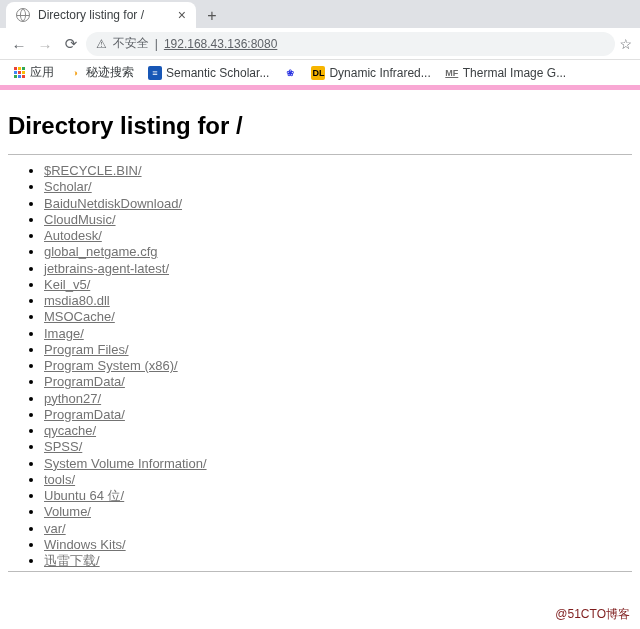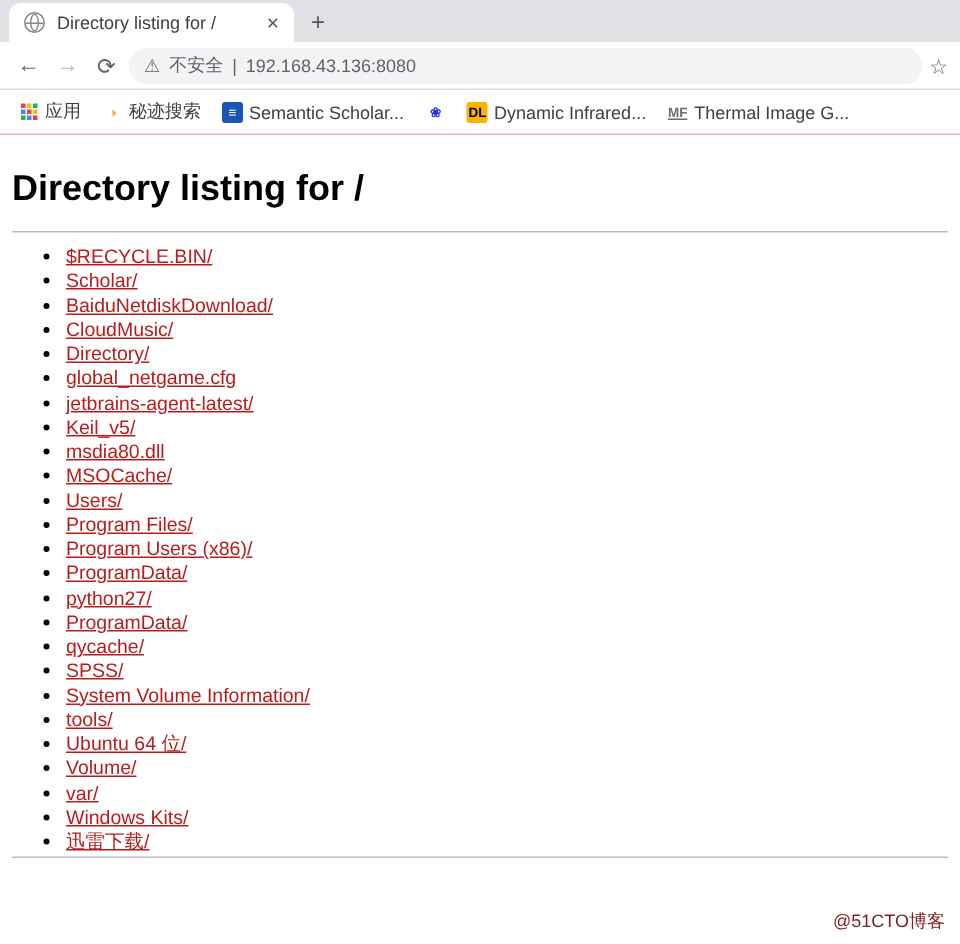--- a/index.html
+++ b/index.html
@@ -13,45 +13,45 @@
   .tab .globe::after { content:""; position:absolute; left:0; right:0; top:6px; border-top:1px solid #888; }
   .tab-title { flex:1; white-space:nowrap; overflow:hidden; text-overflow:ellipsis; }
   .tab-close { font-size: 14px; color: #555; line-height:1; }
   .newtab { width: 24px; height: 24px; display:flex; align-items:center; justify-content:center; font-size:16px; color:#555; margin-left:4px; }
 
   
   .navrow { display:flex; align-items:center; height: 32px; background:#fff; border-bottom:1px solid #e0e0e0; padding: 0 8px; gap:4px; }
   .nav-icon { width:22px; height:22px; display:flex; align-items:center; justify-content:center; color:#5f6368; font-size:15px; }
   .addr { flex:1; display:flex; align-items:center; height:24px; background:#f1f3f4; border-radius:12px; padding:0 10px; gap:6px; font-size:12px; color:#5f6368; }
   .warn { font-size:12px; }
-  .addr-text { color:#5f6368; }
+  .addr-text { color:#5f6368;text-decoration:underline; }
   .star { color:#5f6368; font-size:14px; margin-left:auto; }
 
   
-  .bmbar { display:flex; align-items:center; height: 30px; background:#fff; border-bottom:1px solid #f9a8d4; padding:0 8px; gap:6px; overflow:hidden; white-space:nowrap; }
+  .bmbar { display:flex; align-items:center; height: 30px; background:#fff; border-bottom:5px solid #f9a8d4; padding:0 8px; gap:6px; overflow:hidden; white-space:nowrap; }
   .bm { display:flex; align-items:center; gap:4px; padding:0 4px; font-size:12px; color:#3c4043; flex-shrink:0; }
   .bm-icon { width:14px; height:14px; display:inline-flex; align-items:center; justify-content:center; border-radius:2px; font-size:9px; font-weight:bold; }
   .apps-icon span { display:grid; grid-template-columns:repeat(3,3px); grid-template-rows:repeat(3,3px); gap:1px; }
   .apps-icon span i { background:#ea4335; }
   .apps-icon span i:nth-child(2){background:#fbbc05}
   .apps-icon span i:nth-child(3){background:#34a853}
   .apps-icon span i:nth-child(4){background:#4285f4}
   .apps-icon span i:nth-child(5){background:#ea4335}
   .apps-icon span i:nth-child(6){background:#fbbc05}
   .apps-icon span i:nth-child(7){background:#34a853}
   .apps-icon span i:nth-child(8){background:#4285f4}
   .apps-icon span i:nth-child(9){background:#ea4335}
 
   
   .content { padding: 8px 8px 8px 8px; }
   h1 { font-family: Arial, sans-serif; font-weight: bold; font-size: 24px; margin: 14px 0 14px 0; }
   hr { border:none; border-top:1px solid #bbb; margin: 2px 0 8px 0; }
   ul { list-style: disc; padding-left: 36px; }
   ul li { margin: 0; line-height: 1.25; font-size: 13px; }
-  ul li a { color:#b91c1c; text-decoration: underline; }
+  ul li a { color:#737373; text-decoration: underline; }
 
   .watermark { position:absolute; right:10px; bottom:6px; font-size:12px; color:#7f1d1d; }
 </style>
 </head>
 <body>
 
 <div class="tabbar">
   <div class="tab">
     <span class="globe"></span>
     <span class="tab-title">Directory listing for /</span>
@@ -114,29 +114,29 @@
 </div>
 
 <div class="content">
   <h1>Directory listing for /</h1>
   <hr>
   <ul id="listing">
       <li><a href="#">$RECYCLE.BIN/</a></li>
       <li><a href="#">Scholar/</a></li>
       <li><a href="#">BaiduNetdiskDownload/</a></li>
       <li><a href="#">CloudMusic/</a></li>
-      <li><a href="#">Directory/</a></li>
+      <li><a href="#">Autodesk/</a></li>
       <li><a href="#">global_netgame.cfg</a></li>
       <li><a href="#">jetbrains-agent-latest/</a></li>
       <li><a href="#">Keil_v5/</a></li>
       <li><a href="#">msdia80.dll</a></li>
       <li><a href="#">MSOCache/</a></li>
-      <li><a href="#">Users/</a></li>
+      <li><a href="#">Image/</a></li>
       <li><a href="#">Program Files/</a></li>
-      <li><a href="#">Program Users (x86)/</a></li>
+      <li><a href="#">Program System (x86)/</a></li>
       <li><a href="#">ProgramData/</a></li>
       <li><a href="#">python27/</a></li>
       <li><a href="#">ProgramData/</a></li>
       <li><a href="#">qycache/</a></li>
       <li><a href="#">SPSS/</a></li>
       <li><a href="#">System Volume Information/</a></li>
       <li><a href="#">tools/</a></li>
       <li><a href="#">Ubuntu 64 位/</a></li>
       <li><a href="#">Volume/</a></li>
       <li><a href="#">var/</a></li>

